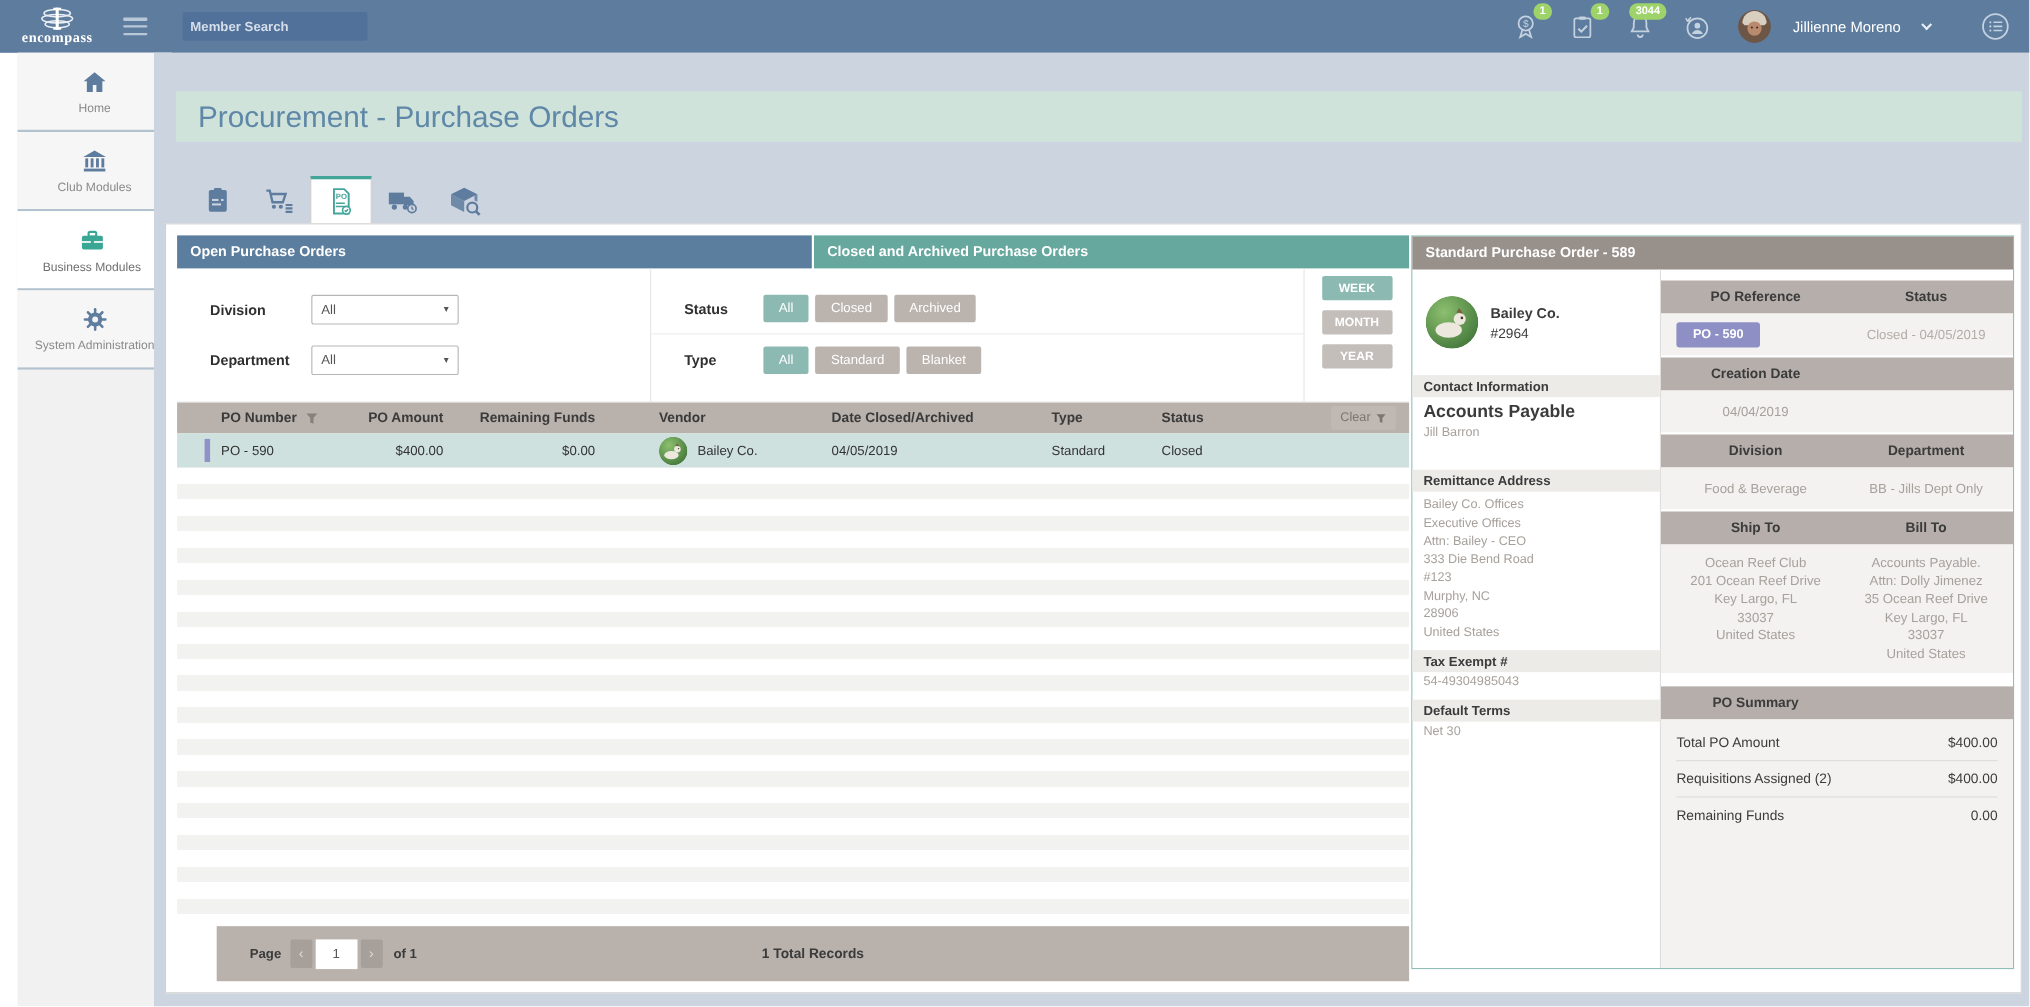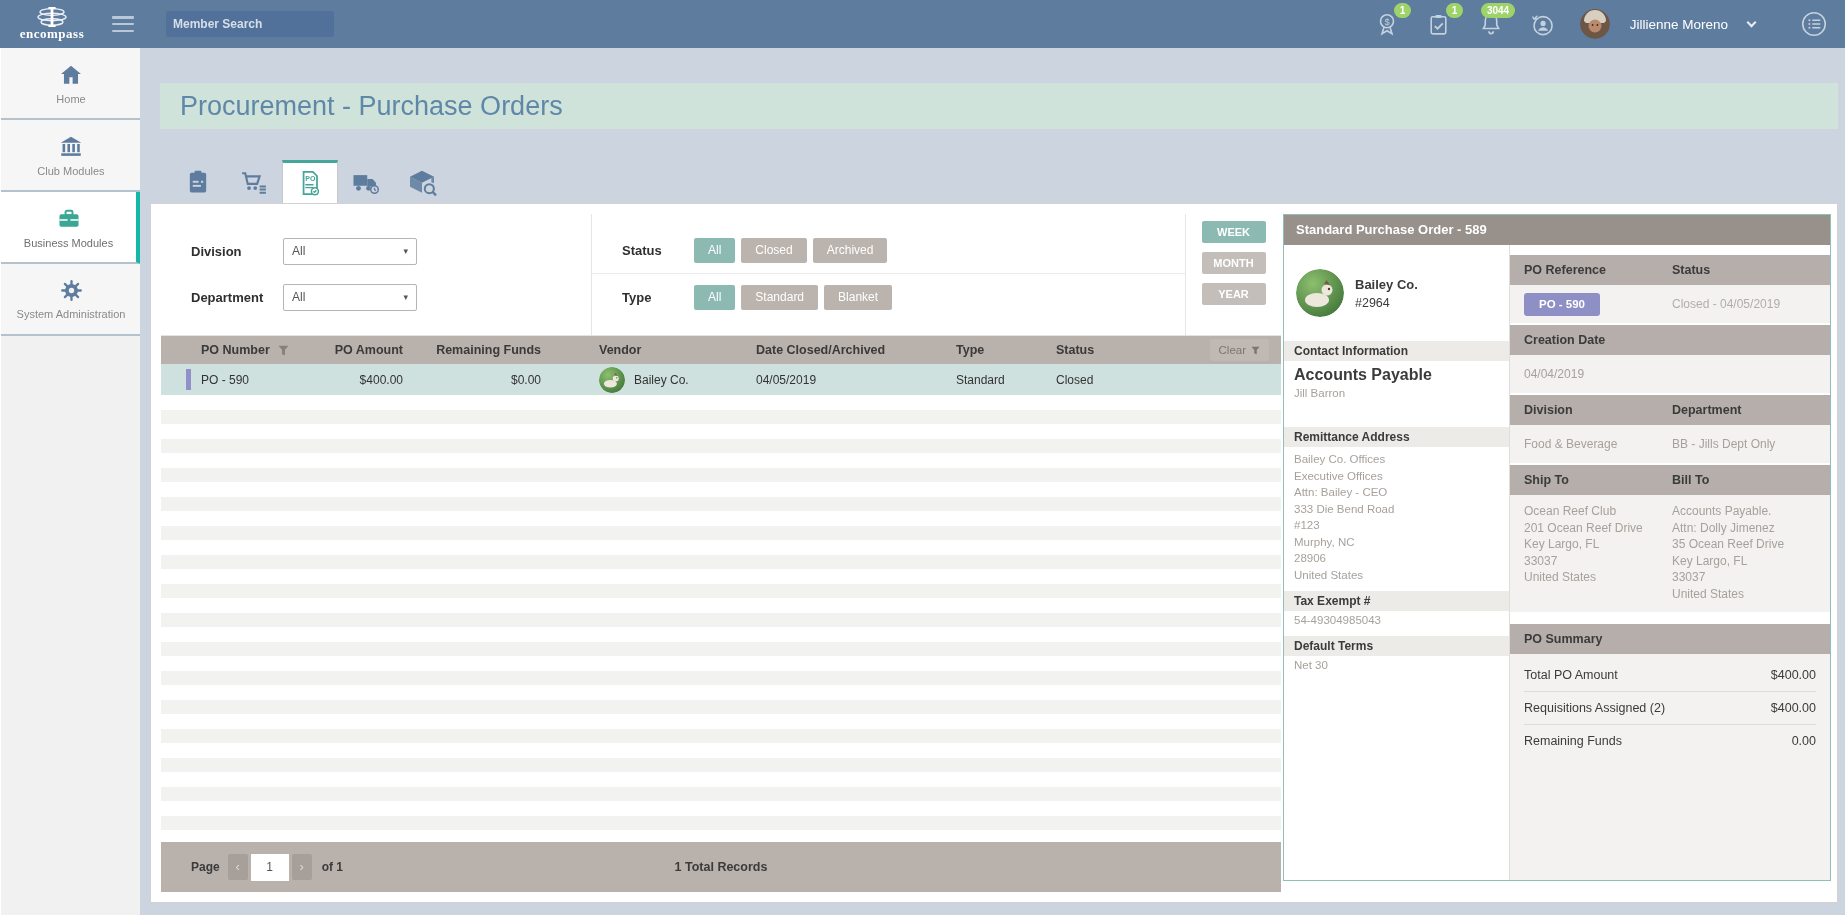--- a/index.html
+++ b/index.html
@@ -29,21 +29,21 @@
   .tb-badge { position:absolute; top:-6px; right:-9px; background:#9ed36a; color:#fff;
     font-size:10px; font-weight:bold; padding:1.5px 5.5px; border-radius:9px; line-height:1.2; }
   .tb-avatar { width:30px; height:30px; border-radius:50%; overflow:hidden; flex:0 0 auto; }
   .tb-user { display:flex; align-items:center; gap:20px; color:#fff; cursor:pointer;justify-content:space-between; }
   .tb-username { font-size:13.5px; }
   .chev { width:7px; height:7px; border-right:2px solid #e8eef5; border-bottom:2px solid #e8eef5;
     transform:rotate(45deg); margin-bottom:3px; }
   .tb-list { margin-left:22px; }
 
   
-  .sidebar { position:absolute; left:1px; top:48px; width:140px; height:867px; background:#f1f1f1; }
+  .sidebar { position:absolute; left:16px; top:48px; width:140px; height:867px; background:#f1f1f1; }
   .side-item { height:72px; display:flex; flex-direction:column; align-items:center;
     justify-content:center; gap:5px; border-bottom:2px solid #b3c2cf; background:#f6f6f6;
     color:#5e7c9d; cursor:pointer; }
   .side-item .lbl { font-size:11px; color:#8a8a8a; }
   .side-item.active { background:#fff; border-right:5px solid #14b8a6; color:#3aa795; }
   .side-item.active .lbl { color:#6f6f6f; }
 
   
   .main { position:absolute; left:140px; top:48px; width:1705px; height:867px; background:#ccd4df; }
   .title-band { position:absolute; left:20px; top:35px; width:1678px; height:46px;
@@ -105,21 +105,21 @@
   .c-clear { flex:1; display:flex; justify-content:flex-end; padding-right:12px; }
   .clear-btn { background:#bfb8b3; color:#7c7671; font-size:11.5px; height:22px;
     padding:0 9px; border-radius:2px; display:flex; align-items:center; gap:5px;
     cursor:pointer; border:none; font-family:"Liberation Sans",sans-serif; }
   .funnel { color:#87817c; display:inline-flex; }
   .ven-avatar { width:26px; height:26px; border-radius:50%; overflow:hidden; flex:0 0 auto; }
 
   .stripes { flex:1; background:repeating-linear-gradient(to bottom,#fff 0 15px,#f2f2f1 15px 29px); }
 
   .pager { height:50px; flex:0 0 auto; background:#b8b1ac; display:flex; align-items:center;
-    position:relative; font-size:12px; color:#3b3b3b; }
+    position:relative; font-size:12px; color:#3b3b3b;margin-left:36px; }
   .pg-label { font-weight:bold; margin-left:30px; }
   .pg-btn { width:20px; height:26px; background:#a69f9a; color:#ddd9d6; border:none;
     border-radius:2px; margin-left:8px; font-size:13px; cursor:pointer; line-height:26px;
     text-align:center; font-family:"Liberation Sans",sans-serif; }
   .pg-btn.next { margin-left:3px; }
   .pg-input { width:38px; height:27px; border:none; margin-left:3px; text-align:center;
     font-size:12px; color:#555; background:#fff; font-family:"Liberation Sans",sans-serif; }
   .pg-of { font-weight:bold; margin-left:10px; }
   .pg-total { position:absolute; left:0; right:0; text-align:center; font-weight:bold;
     font-size:12.5px; pointer-events:none; }
@@ -136,21 +136,21 @@
   .dv-name { font-weight:bold; font-size:13px; color:#3b3b3b; }
   .dv-num { font-size:12.5px; color:#3b3b3b; margin-top:4px; }
   .band-l { background:#edebe8; font-weight:bold; font-size:12px; color:#3b3b3b;
     padding:3px 10px; }
   .d-left .mt { margin-top:26px; }
   .d-left .mt2 { margin-top:8px; }
   .bold-val { font-weight:bold; font-size:16px; color:#3b3b3b; padding:5px 10px 0; }
   .gray-val { font-size:11.5px; color:#a7a19c; padding:1px 10px 0; line-height:16px; }
   .addr-l { padding:4px 10px 0; font-size:11.5px; color:#a7a19c; line-height:16.5px; }
 
-  .d-right { flex:1; display:flex; flex-direction:column; min-height:0; }
+  .d-right { flex:1; display:flex; flex-direction:column; min-height:0;text-align:center; }
   .band-r { height:30px; flex:0 0 auto; background:#b5aeaa; display:flex; align-items:center;
     font-weight:bold; font-size:12.5px; color:#3b3b3b; margin-top:2px; }
   .band-r.first { margin-top:10px; }
   .rcell { width:158px; padding-left:14px; }
   .rcell2 { flex:1; padding-left:4px; }
   .vals { background:#f3f2f0; display:flex; align-items:center; height:38px; flex:0 0 auto;
     font-size:12px; color:#a7a19c; }
   .po-badge { margin-left:14px; width:76px; height:23px; background:#8e90c5; color:#fff;
     font-weight:bold; font-size:11.5px; border-radius:3px; display:flex; align-items:center;
     justify-content:center; cursor:pointer; }
@@ -345,20 +345,24 @@
           <path d="M21 8v5l-2-.8V9z" opacity=".85"></path>
           <circle cx="17.5" cy="17" r="3.4" fill="#ccd4df" stroke="currentColor" stroke-width="1.5"></circle>
           <path d="M20 19.5l2.5 2.5" stroke="currentColor" stroke-width="1.8"></path>
         </svg>
       </div>
     </div>
 
     <div class="card">
 
       <div class="left-panel">
+        <div class="hdr-row">
+          <div class="hdr-open">Open Purchase Orders</div>
+          <div class="hdr-closed">Closed and Archived Purchase Orders</div>
+        </div>
 
         <div class="filters">
           <div class="f-left">
             <div class="f-row">
               <span class="f-label">Division</span>
               <div class="select-box">
                 <span>All</span>
                 <span class="arr">▾</span>
               </div>
             </div>

